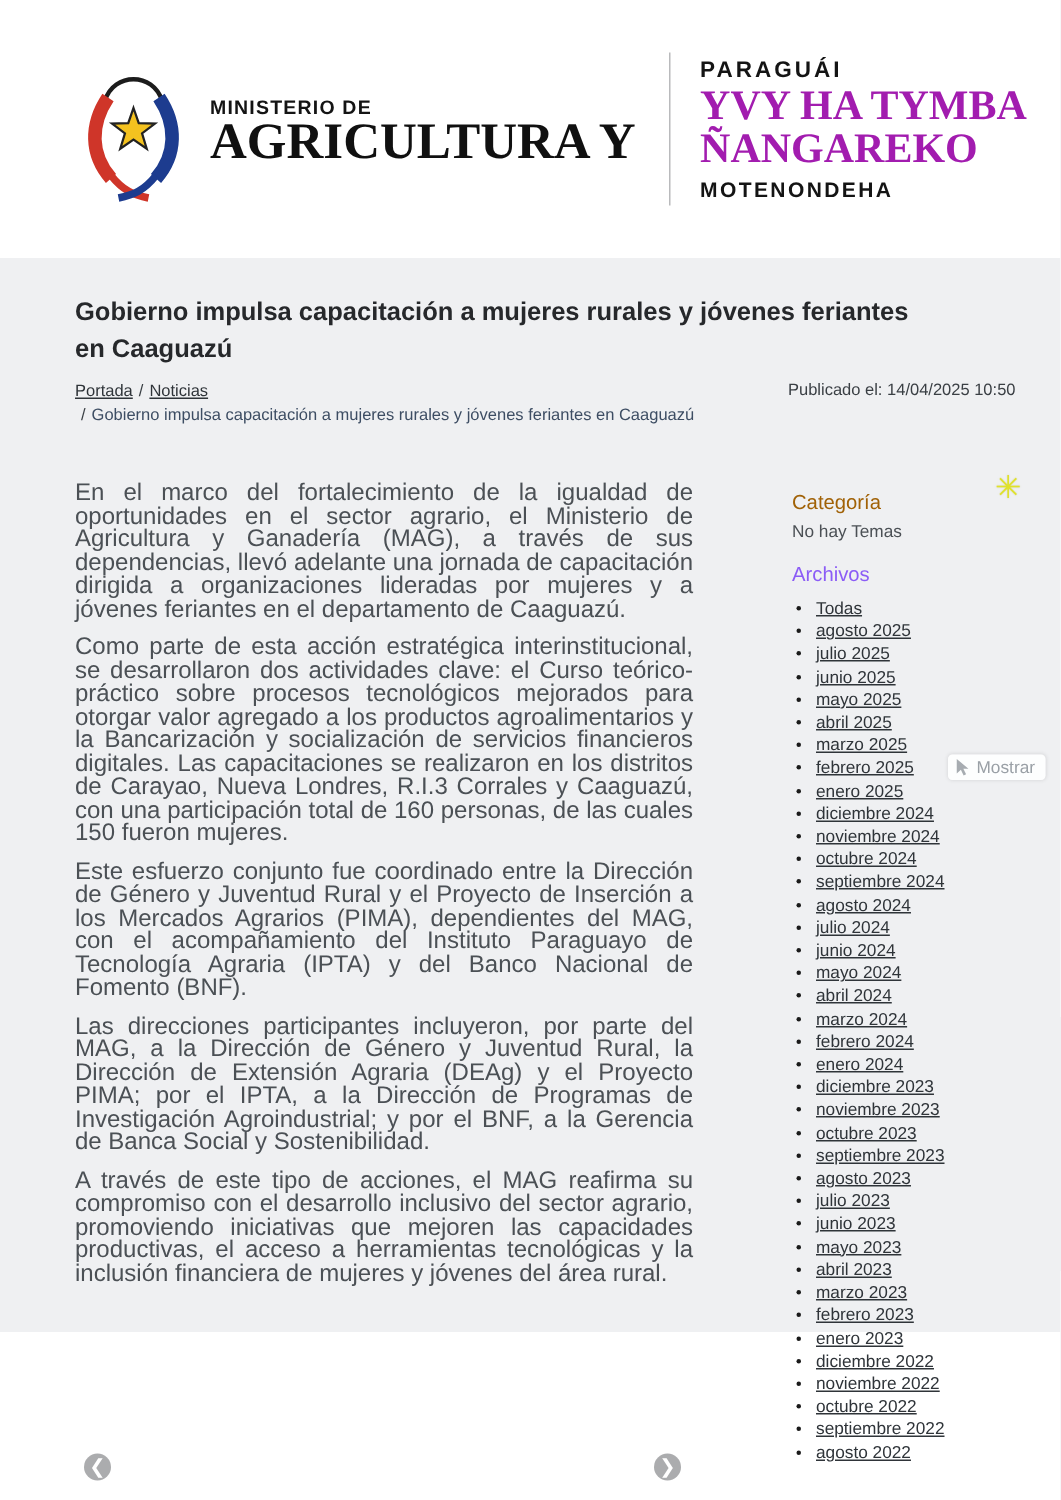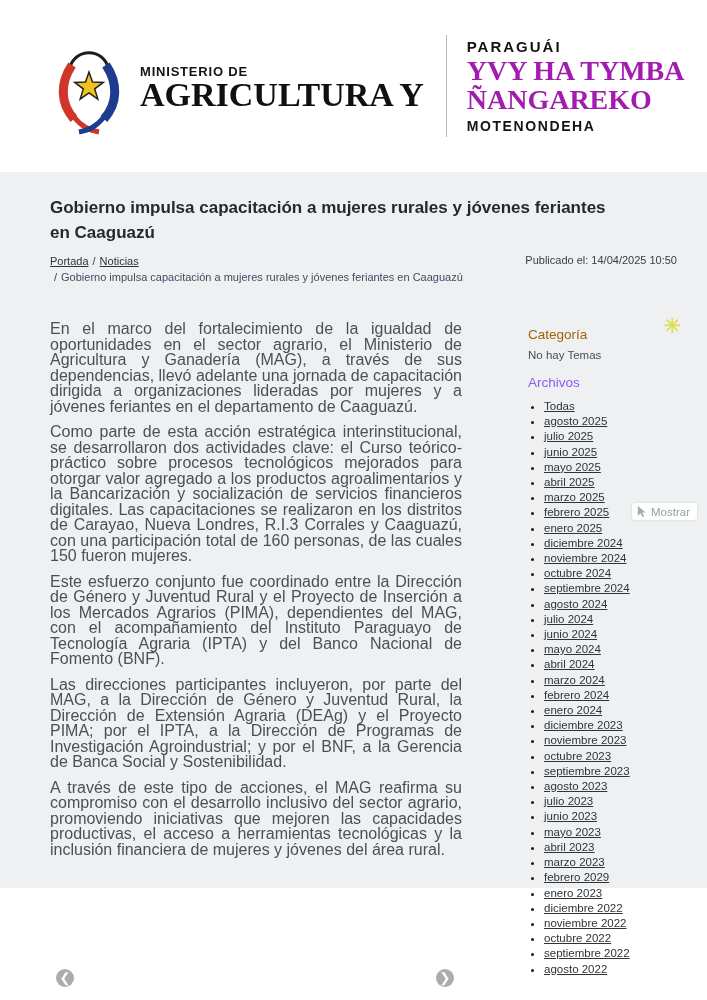--- a/index.html
+++ b/index.html
@@ -211,21 +211,21 @@
             <li><a href="#">julio 2023</a></li>
 
             <li><a href="#">junio 2023</a></li>
 
             <li><a href="#">mayo 2023</a></li>
 
             <li><a href="#">abril 2023</a></li>
 
             <li><a href="#">marzo 2023</a></li>
 
-            <li><a href="#">febrero 2029</a></li>
+            <li><a href="#">febrero 2023</a></li>
 
             <li><a href="#">enero 2023</a></li>
 
             <li><a href="#">diciembre 2022</a></li>
 
             <li><a href="#">noviembre 2022</a></li>
 
             <li><a href="#">octubre 2022</a></li>
 
             <li><a href="#">septiembre 2022</a></li>

